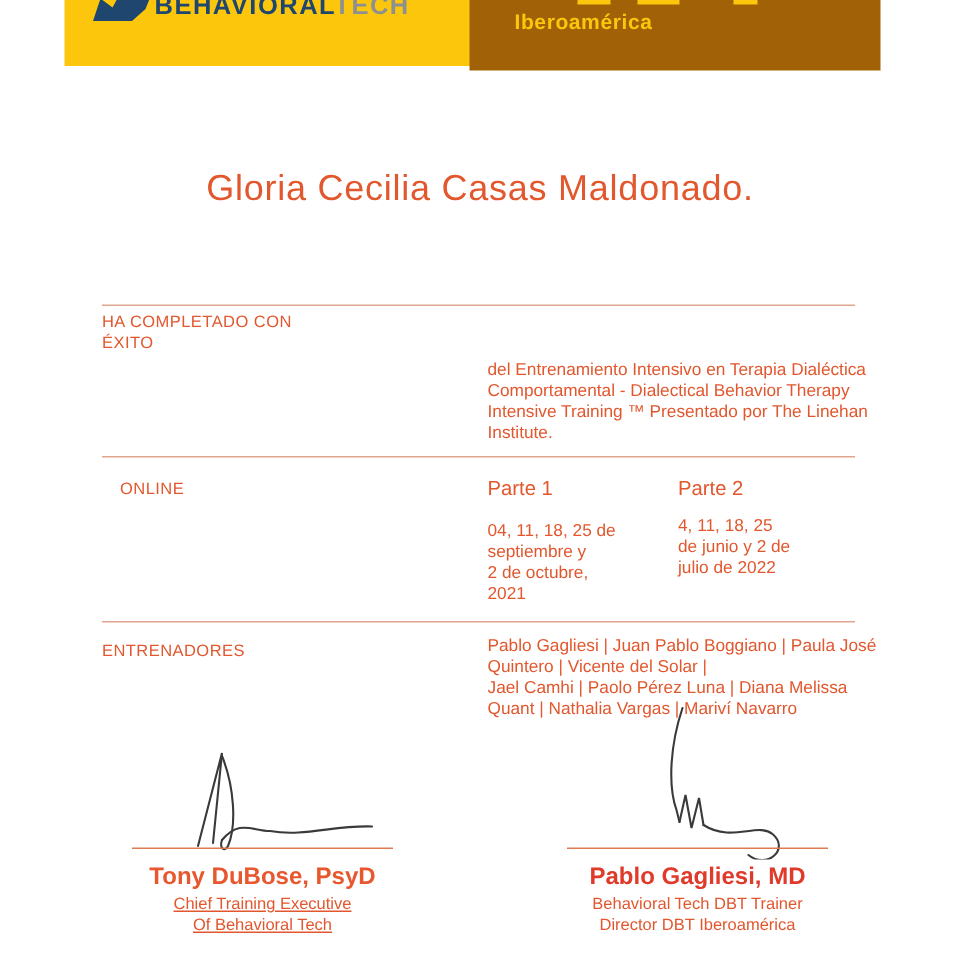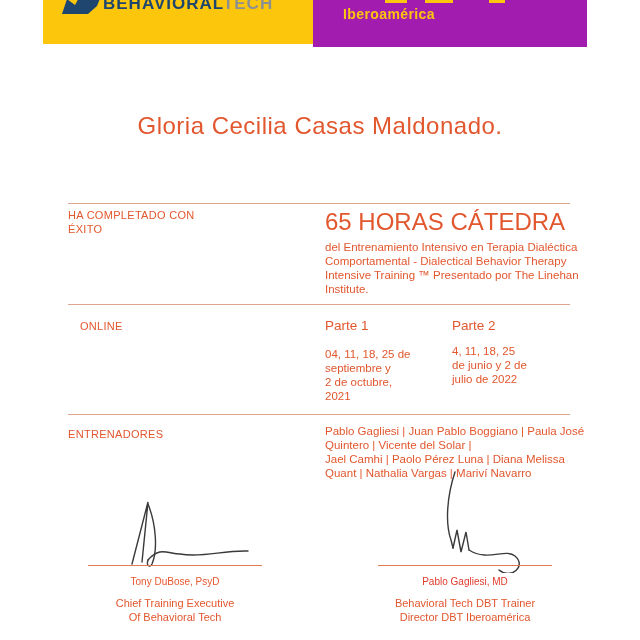--- a/index.html
+++ b/index.html
@@ -6,21 +6,21 @@
   html,body { background:#fff; }
   .page {
     position:relative; width:640px; height:640px;
     background:#ffffff; overflow:hidden;
     font-family:"Liberation Sans", sans-serif;
   }
   .abs { position:absolute; }
 
   
   .hdr-yellow { left:43px; top:0; width:298px; height:44px; background:#FCC60D; overflow:hidden; }
-  .hdr-purple { left:313px; top:0; width:274px; height:47px; background:#a21caf; overflow:hidden; }
+  .hdr-purple { left:313px; top:0; width:274px; height:47px; background:#a16207; overflow:hidden; }
   .brand-row { left:60px; top:-6px; font-size:17px; font-weight:bold; letter-spacing:1px; white-space:nowrap; }
   .brand-primary { color:#1E466E; }
   .brand-secondary { color:#8D9091; }
   .logo-icon { left:17px; top:-7px; }
   .ibero { left:30px; top:6px; color:#FCC60D; font-size:14px; font-weight:bold; letter-spacing:0.4px; }
   .cutmark { background:#FCC60D; height:3px; top:0; }
 
   
   .intro { left:0; top:86px; width:640px; text-align:center; color:#1f1f1f; font-size:13px; }
   .recipient { left:0; top:112px; width:640px; text-align:center; color:#E2572E; font-size:24px; letter-spacing:0.5px; white-space:nowrap; }
@@ -42,25 +42,25 @@
   .lbl-entrenadores { left:68px; top:428px; }
   .trainers { left:325px; top:424px; width:262px; color:#E2572E; font-size:11.5px; line-height:14px; white-space:pre-line; }
 
   
   .sig-svg { stroke:#3a3a3a; fill:none; }
   .sig-left { left:108px; top:494px; }
   .sig-right { left:403px; top:468px; }
   .sig-line { top:565px; width:174px; height:1px; background:#E07A50; }
   .sl-left { left:88px; } .sl-right { left:378px; }
   .sig-block { width:174px; text-align:center; }
-  .sig-name { top:576px; font-size:10px; font-weight:normal; white-space:nowrap; }
+  .sig-name { top:576px; font-size:16px; font-weight:bold; white-space:nowrap; }
   .sn-left { left:88px; color:#E8572E; }
   .sn-right { left:378px; color:#E03A2A; }
   .sig-title { top:596px; font-size:11px; line-height:14px; color:#E2572E; white-space:pre-line; }
-  .st-left { left:88px; } .st-right { left:378px; }
+  .st-left { left:88px;text-decoration:underline; } .st-right { left:378px; }
 </style>
 </head>
 <body>
 
 <div class="page">
 
   <div class="abs hdr-yellow">
     <svg class="abs logo-icon" width="44" height="22" viewBox="0 0 44 22">
       <path d="M2,21 L7,6 L15,12 L21,1 L31,7 L41,3 L37,13 L28,21 Z" fill="#1E466E"></path>
     </svg>
@@ -74,21 +74,20 @@
     <div class="abs cutmark" style="left:112px;width:28px;"></div>
     <div class="abs cutmark" style="left:176px;width:16px;"></div>
     <div class="abs ibero">Iberoamérica</div>
   </div>
 
   <div class="abs recipient">Gloria Cecilia Casas Maldonado.</div>
 
   <div class="abs divider d1"></div>
   <div class="abs sec-label lbl-completado">HA COMPLETADO CON
 ÉXITO</div>
-  <div class="abs hours">65 HORAS CÁTEDRA</div>
   <div class="abs descr">del Entrenamiento Intensivo en Terapia  Dialéctica
 Comportamental - Dialectical Behavior Therapy
 Intensive Training ™ Presentado  por The Linehan
 Institute.</div>
 
   <div class="abs divider d2"></div>
   <div class="abs sec-label lbl-online">ONLINE</div>
   <div class="abs parte-title p1t">Parte 1</div>
   <div class="abs parte-title p2t">Parte 2</div>
   <div class="abs dates p1d">04, 11, 18, 25 de

